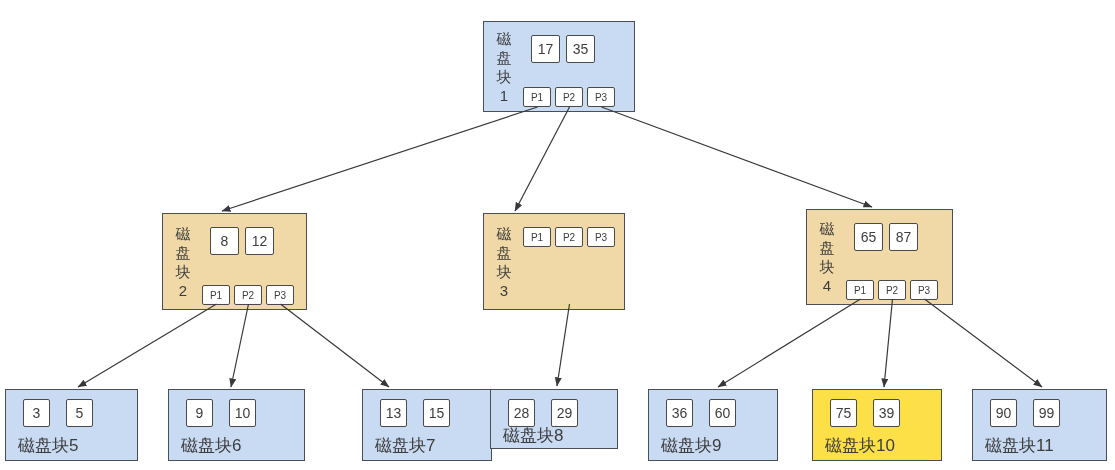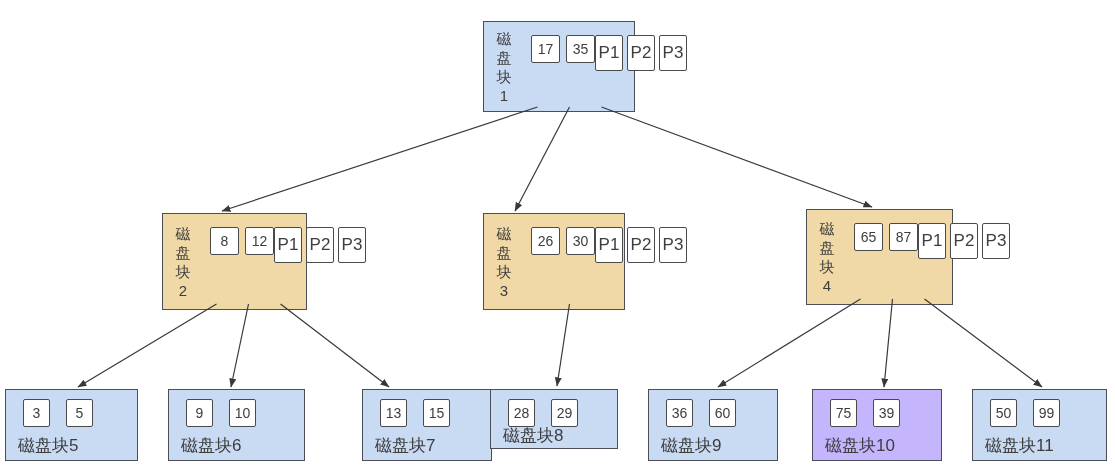--- a/index.html
+++ b/index.html
@@ -9,30 +9,30 @@
   }
   #edges-svg{position:absolute;left:0;top:0;width:1115px;height:470px;pointer-events:none;z-index:5;}
   .node{
     position:absolute;box-sizing:border-box;border:1.5px solid #4a4f57;z-index:2;
   }
   .node.internal{display:flex;padding:0 8px 0 10px;}
   .vlabel{
     width:20px;display:flex;flex-direction:column;justify-content:center;
     font-size:15px;line-height:19px;text-align:center;margin-right:9px;flex:0 0 auto;
   }
-  .ncontent{flex:1;display:flex;flex-direction:row;justify-content:space-between;padding:13px 0 4px;}
+  .ncontent{flex:1;display:flex;flex-direction:column;justify-content:space-between;padding:13px 0 4px;}
   .row{display:flex;}
   .row.keys{margin-left:8px;gap:6px;}
   .row.ptrs{gap:4px;}
   .cell{
     box-sizing:border-box;background:#ffffff;border:1.3px solid #4a4a4a;border-radius:2px;
     display:flex;align-items:center;justify-content:center;font-size:14px;color:#3d3d3d;
   }
   .cell.key{width:29px;height:28px;}
-  .cell.ptr{width:28px;height:36px;font-size:17px;}
+  .cell.ptr{width:28px;height:20px;font-size:10px;}
   .node.leaf{display:flex;flex-direction:column;justify-content:space-between;padding:9px 10px 6px 12px;}
   .leafkeys{display:flex;gap:16px;margin-left:5px;}
   .cell.leafkey{width:27px;height:28px;}
   .leaf-label{font-size:17px;line-height:17px;}
 </style>
 </head>
 <body>
 
 <div id="stage">
   <svg id="edges-svg" xmlns="http://www.w3.org/2000/svg">
@@ -94,24 +94,20 @@
         </div>
       </div>
       <div class="node internal" style="left: 483px; top: 213px; width: 142px; height: 97px; background: rgb(240, 217, 166); border-color: rgb(74, 79, 87);">
         <div class="vlabel">
           <span>磁</span>
           <span>盘</span>
           <span>块</span>
           <span>3</span>
         </div>
         <div class="ncontent">
-          <div class="row keys">
-            <div class="cell key">26</div>
-            <div class="cell key">30</div>
-          </div>
           <div class="row ptrs">
             <div class="cell ptr">P1</div>
             <div class="cell ptr">P2</div>
             <div class="cell ptr">P3</div>
           </div>
         </div>
       </div>
       <div class="node internal" style="left: 806px; top: 209px; width: 147px; height: 96px; background: rgb(240, 217, 166); border-color: rgb(74, 79, 87);">
         <div class="vlabel">
           <span>磁</span>
@@ -159,28 +155,28 @@
         </div>
         <div class="leaf-label">磁盘块8</div>
       </div>
       <div class="node leaf" style="left: 648px; top: 389px; width: 130px; height: 72px; background: rgb(201, 218, 243); border-color: rgb(74, 79, 87);">
         <div class="leafkeys">
           <div class="cell leafkey">36</div>
           <div class="cell leafkey">60</div>
         </div>
         <div class="leaf-label">磁盘块9</div>
       </div>
-      <div class="node leaf" style="left: 812px; top: 389px; width: 130px; height: 72px; background: #c4b5fd; border-color: rgb(74, 79, 87);">
+      <div class="node leaf" style="left: 812px; top: 389px; width: 130px; height: 72px; background: #fde047; border-color: rgb(74, 79, 87);">
         <div class="leafkeys">
           <div class="cell leafkey">75</div>
           <div class="cell leafkey">39</div>
         </div>
         <div class="leaf-label">磁盘块10</div>
       </div>
       <div class="node leaf" style="left: 972px; top: 389px; width: 135px; height: 72px; background: rgb(201, 218, 243); border-color: rgb(74, 79, 87);">
         <div class="leafkeys">
-          <div class="cell leafkey">50</div>
+          <div class="cell leafkey">90</div>
           <div class="cell leafkey">99</div>
         </div>
         <div class="leaf-label">磁盘块11</div>
       </div>
     </div>
 </div>
 
 </body></html>

